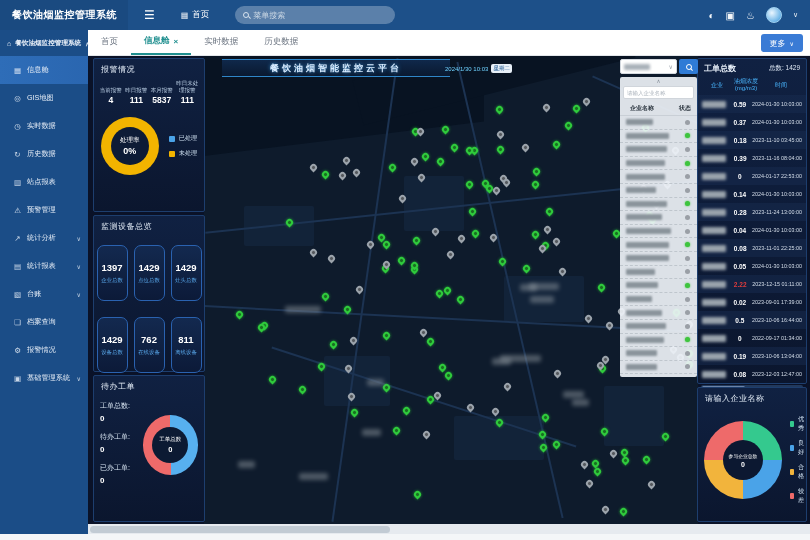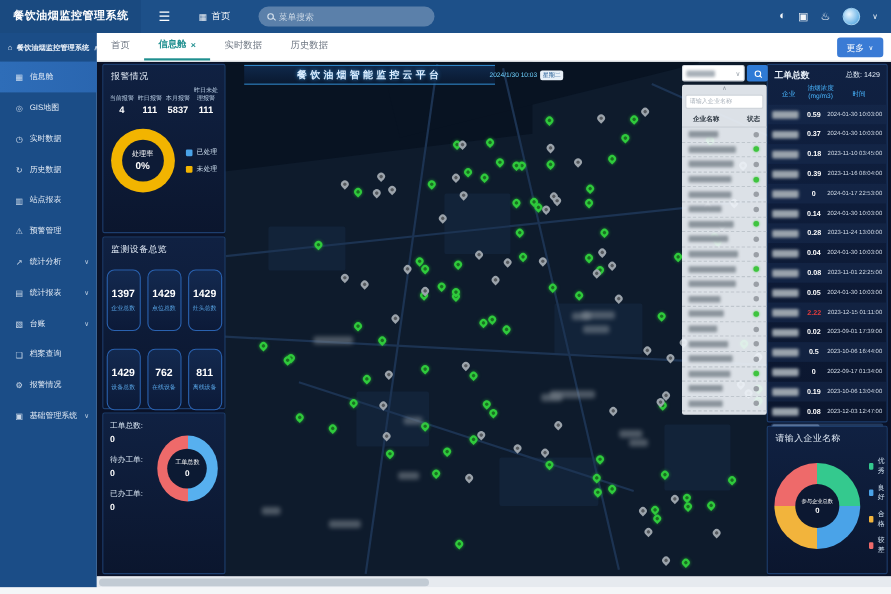--- a/index.html
+++ b/index.html
@@ -605,20 +605,21 @@
             <div class="dev-lab">在线设备</div>
           </div>
           <div class="dev-box">
             <div class="dev-val">811</div>
             <div class="dev-lab">离线设备</div>
           </div>
         </div>
     </div>
 
     <div class="panel" style="left:5px;top:319px;width:112px;height:147px;">
+      <div class="ptitle">待办工单</div>
       <div id="wo-body">
         <div id="wo-list">
             <div class="wo-item">
               <div class="wo-l">工单总数:</div>
               <div class="wo-v">0</div>
             </div>
             <div class="wo-item">
               <div class="wo-l">待办工单:</div>
               <div class="wo-v">0</div>
             </div>

